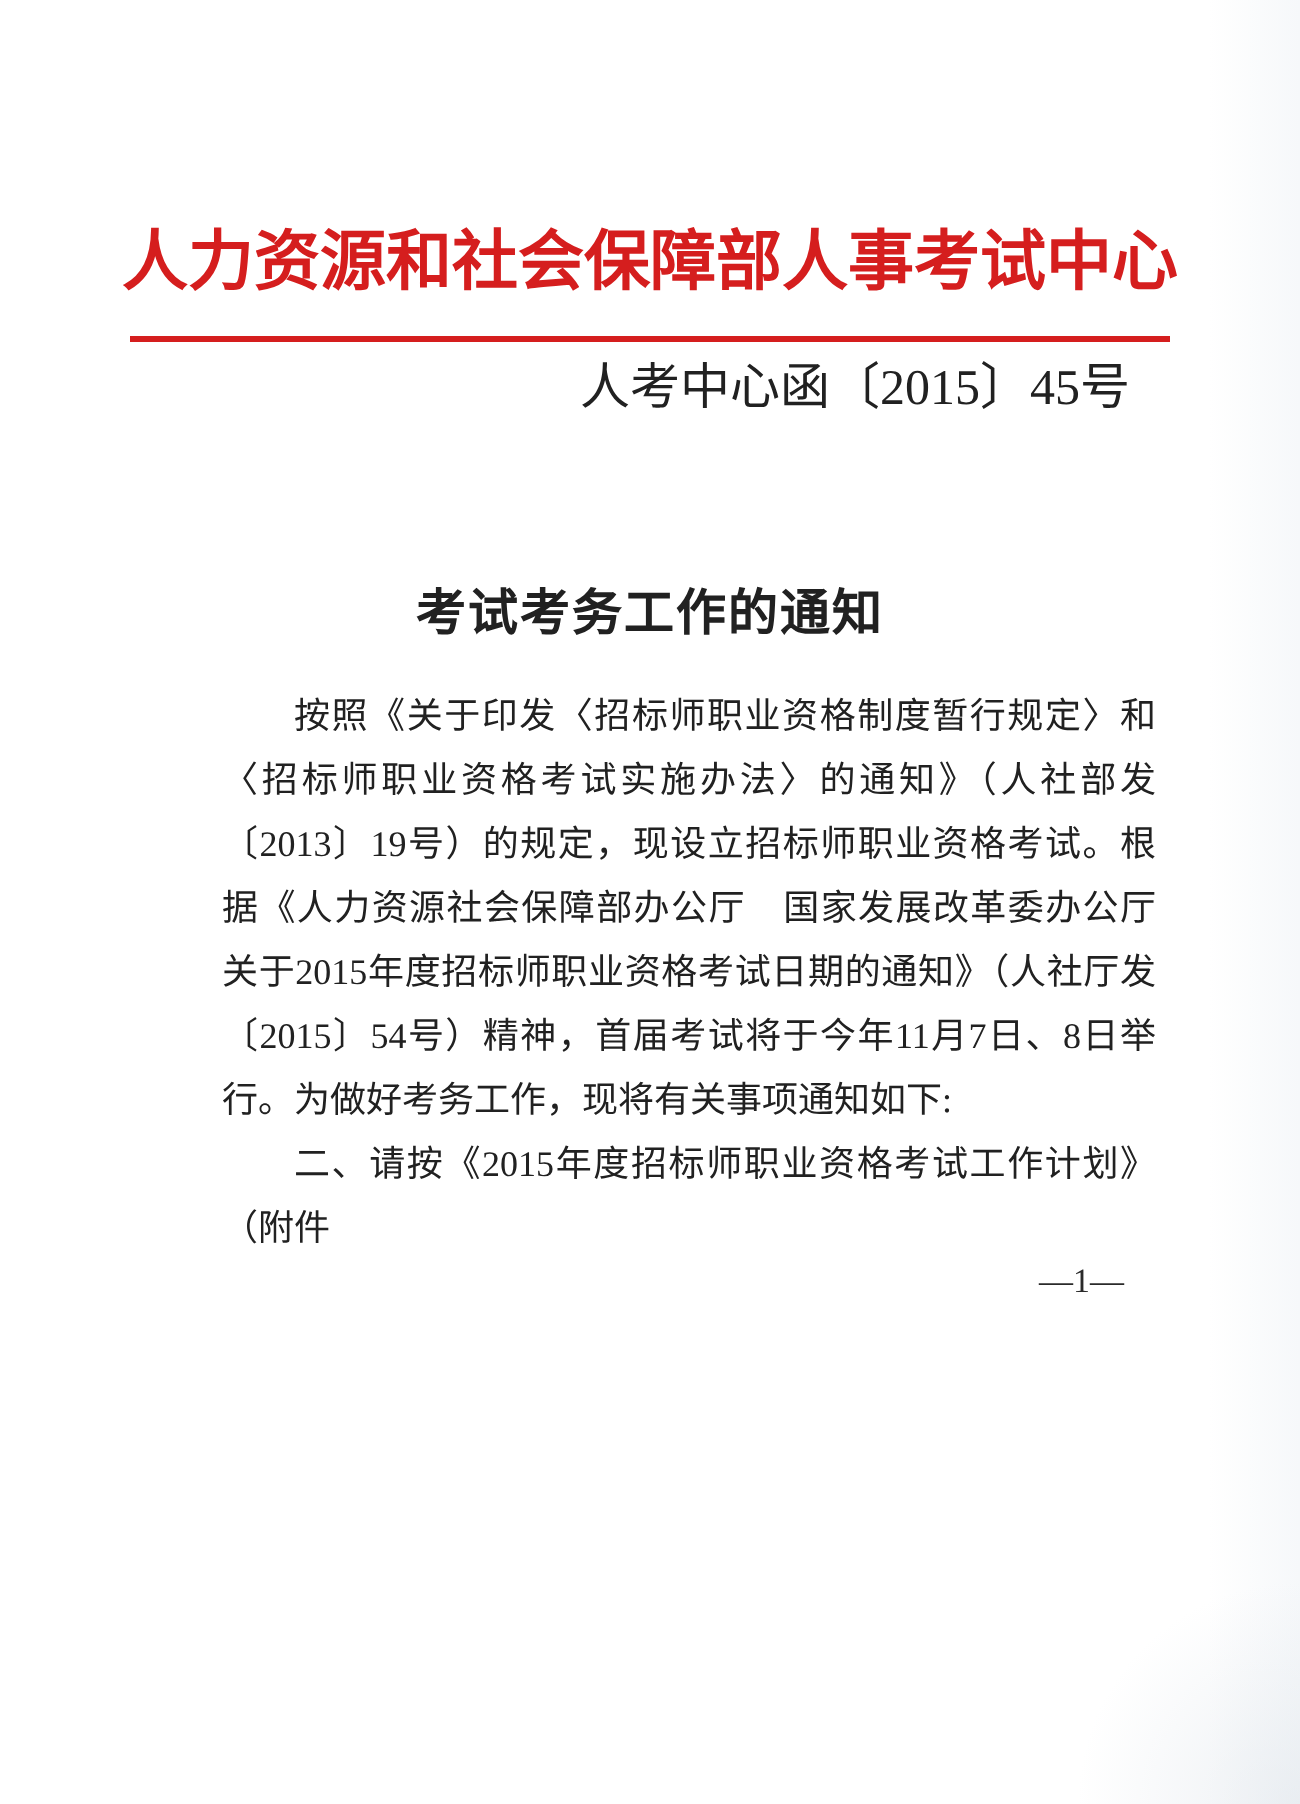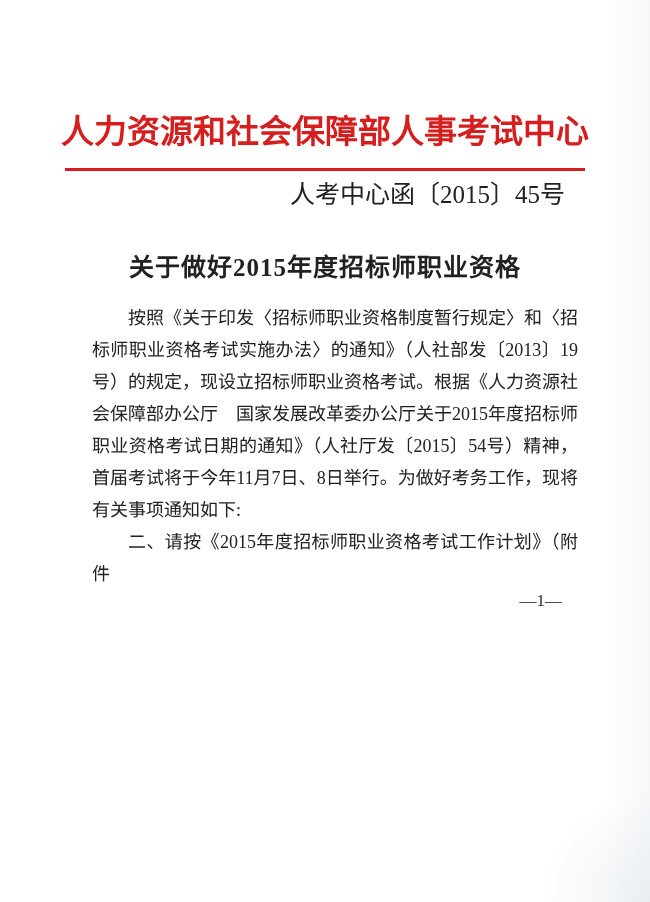--- a/index.html
+++ b/index.html
@@ -55,20 +55,21 @@
     line-height: 32px;
     text-align: justify;
     text-justify: inter-character;
   }
   .body-text p {
     margin: 0;
     padding: 0;
   }
   .body-text p.indent {
     text-indent: 2em;
+    margin-left: 19px;
   }
   .page-number {
     margin: 0 88px 0 0;
     text-align: right;
     font-size: 17px;
     line-height: 22px;
     color: #2a2a2a;
     letter-spacing: 0px;
   }
 </style>
@@ -77,21 +78,22 @@
 
 <div class="page">
 
   <h1 class="letterhead" style="color: rgb(213, 30, 30);">人力资源和社会保障部人事考试中心</h1>
 
   <div class="red-rule" style="background: rgb(213, 30, 30);"></div>
 
   <div class="doc-number">人考中心函〔2015〕45号</div>
 
   <h2 class="notice-title">
-    <span>关于做好2015年度招标师职业资格</span><br>
+    <br>
+    <span>考试考务工作的通知</span>
   </h2>
 
   <div class="body-text">
     <p class="indent">按照《关于印发〈招标师职业资格制度暂行规定〉和〈招标师职业资格考试实施办法〉的通知》（人社部发〔2013〕19号）的规定，现设立招标师职业资格考试。根据《人力资源社会保障部办公厅　国家发展改革委办公厅关于2015年度招标师职业资格考试日期的通知》（人社厅发〔2015〕54号）精神，首届考试将于今年11月7日、8日举行。为做好考务工作，现将有关事项通知如下:</p>
     <p class="indent">二、请按《2015年度招标师职业资格考试工作计划》（附件</p>
   </div>
 
   <div class="page-number">—1—</div>
 
 </div>

